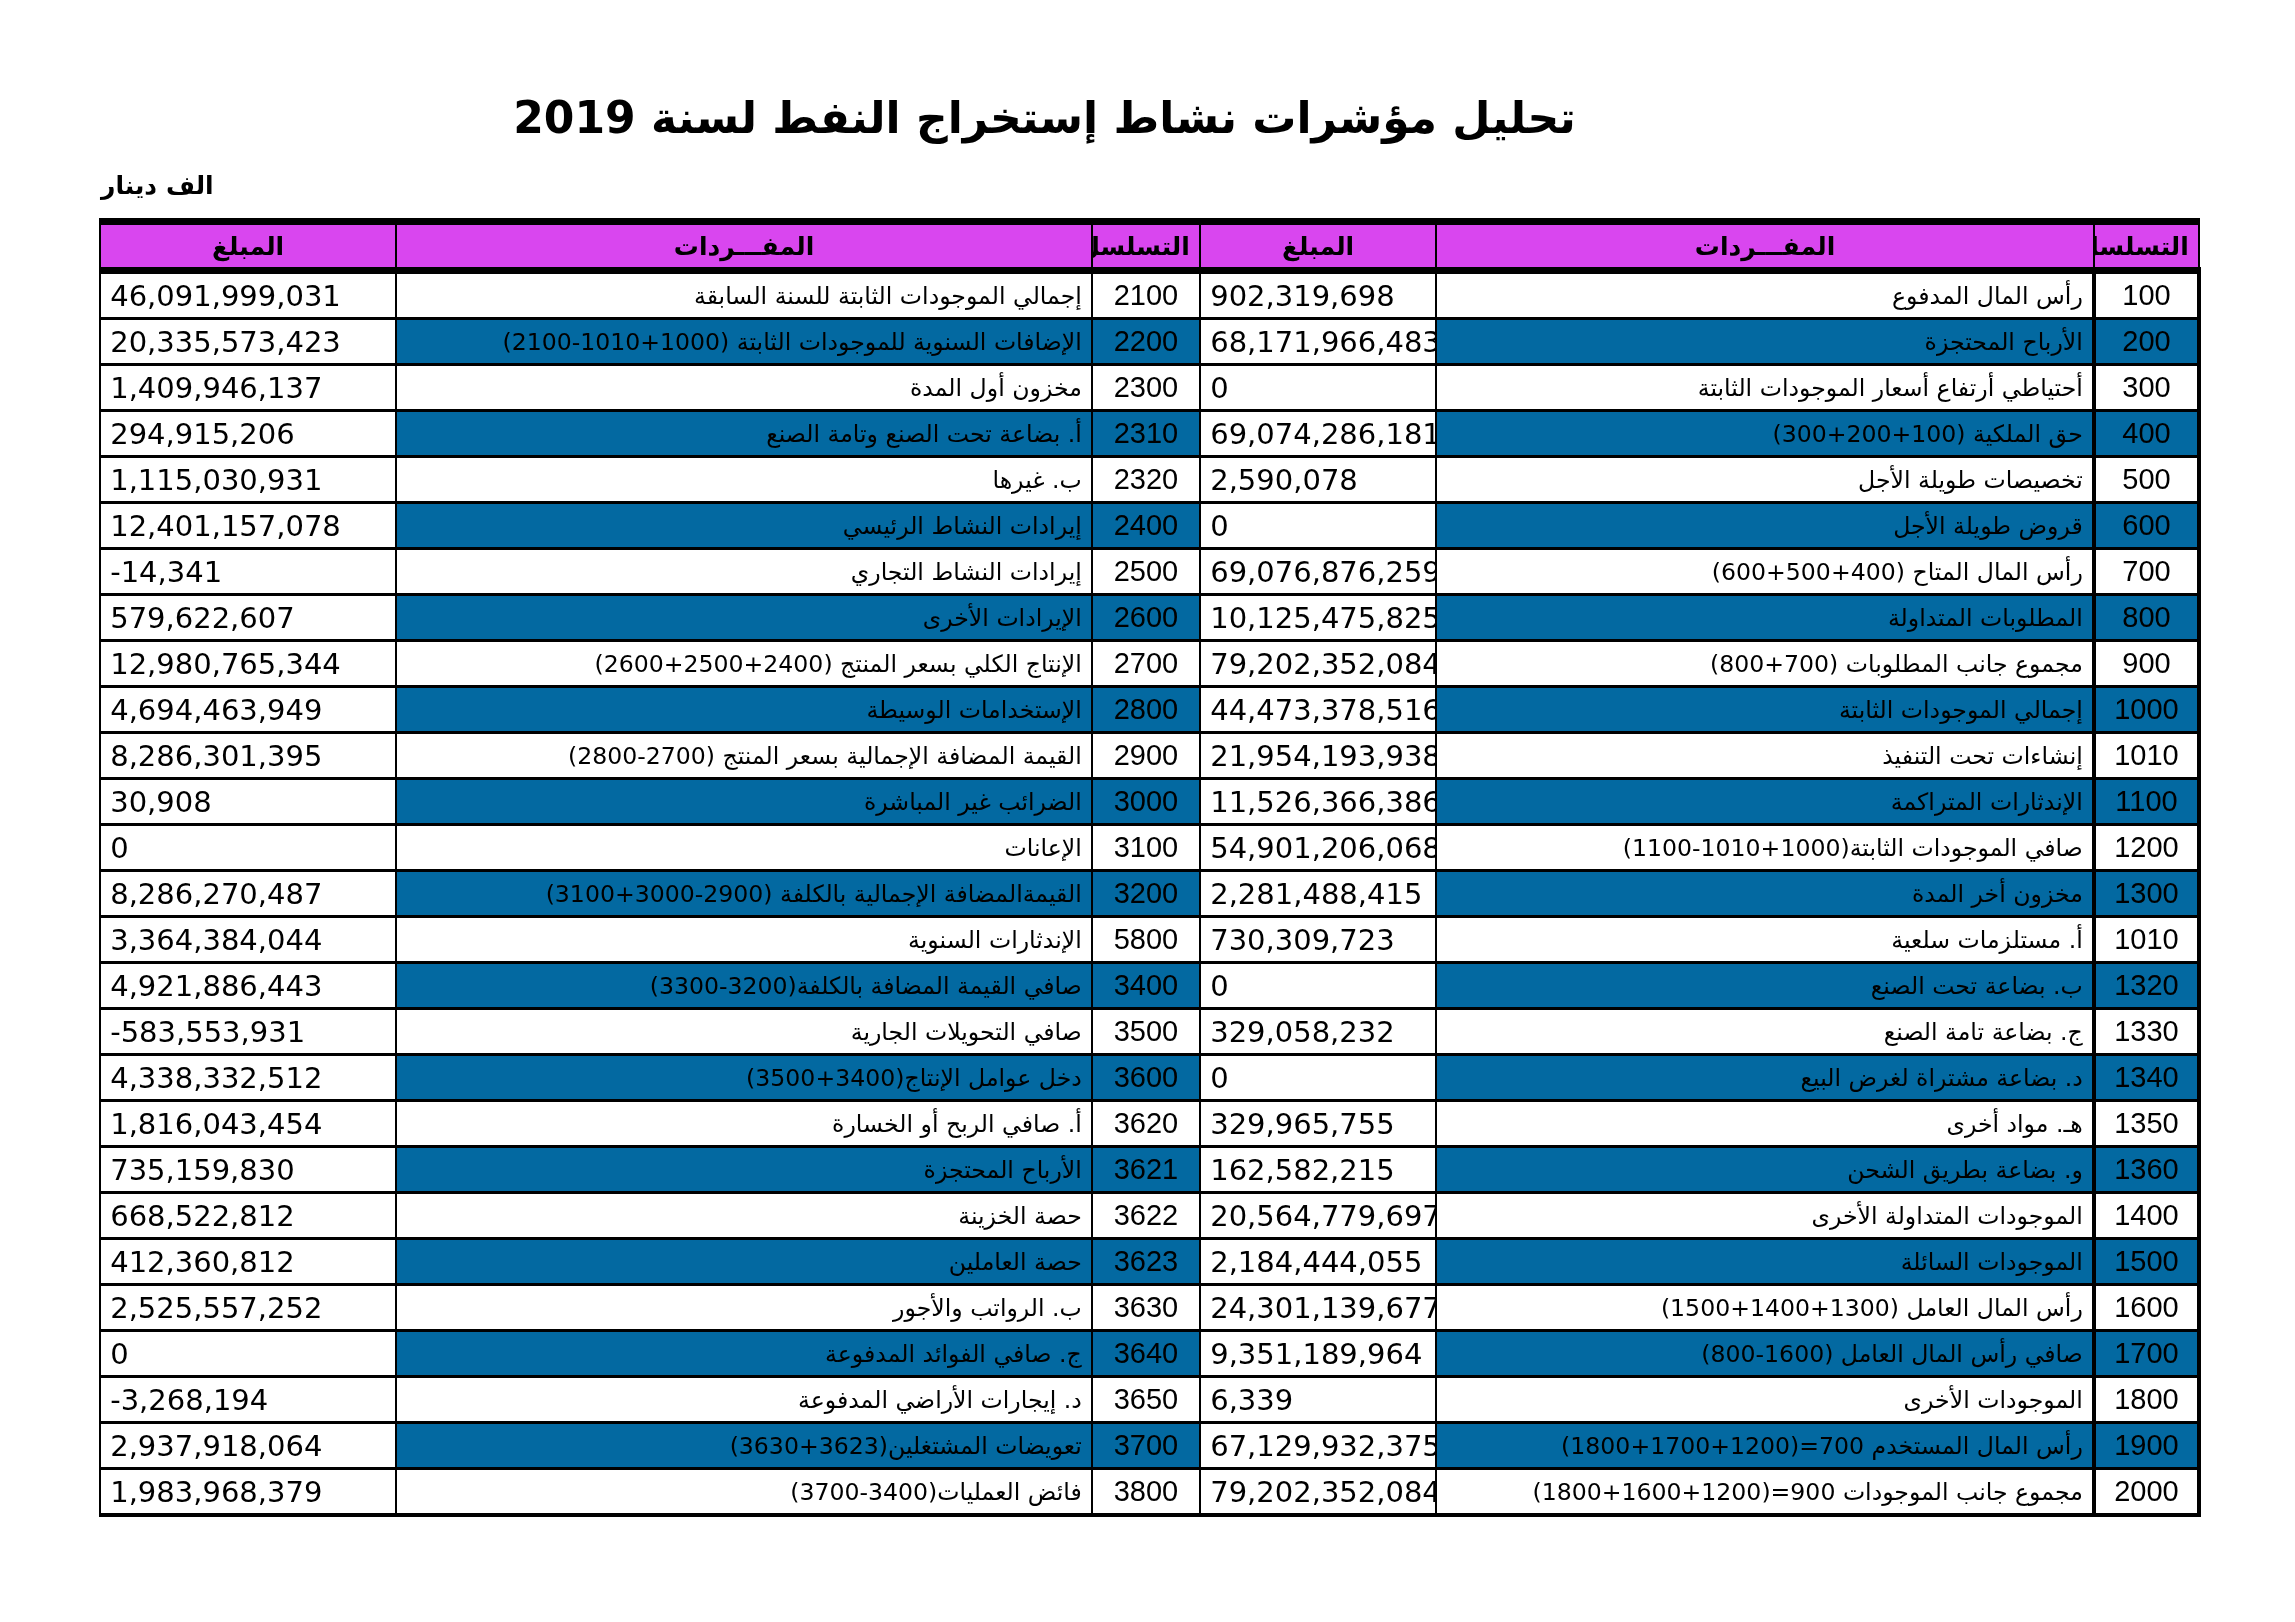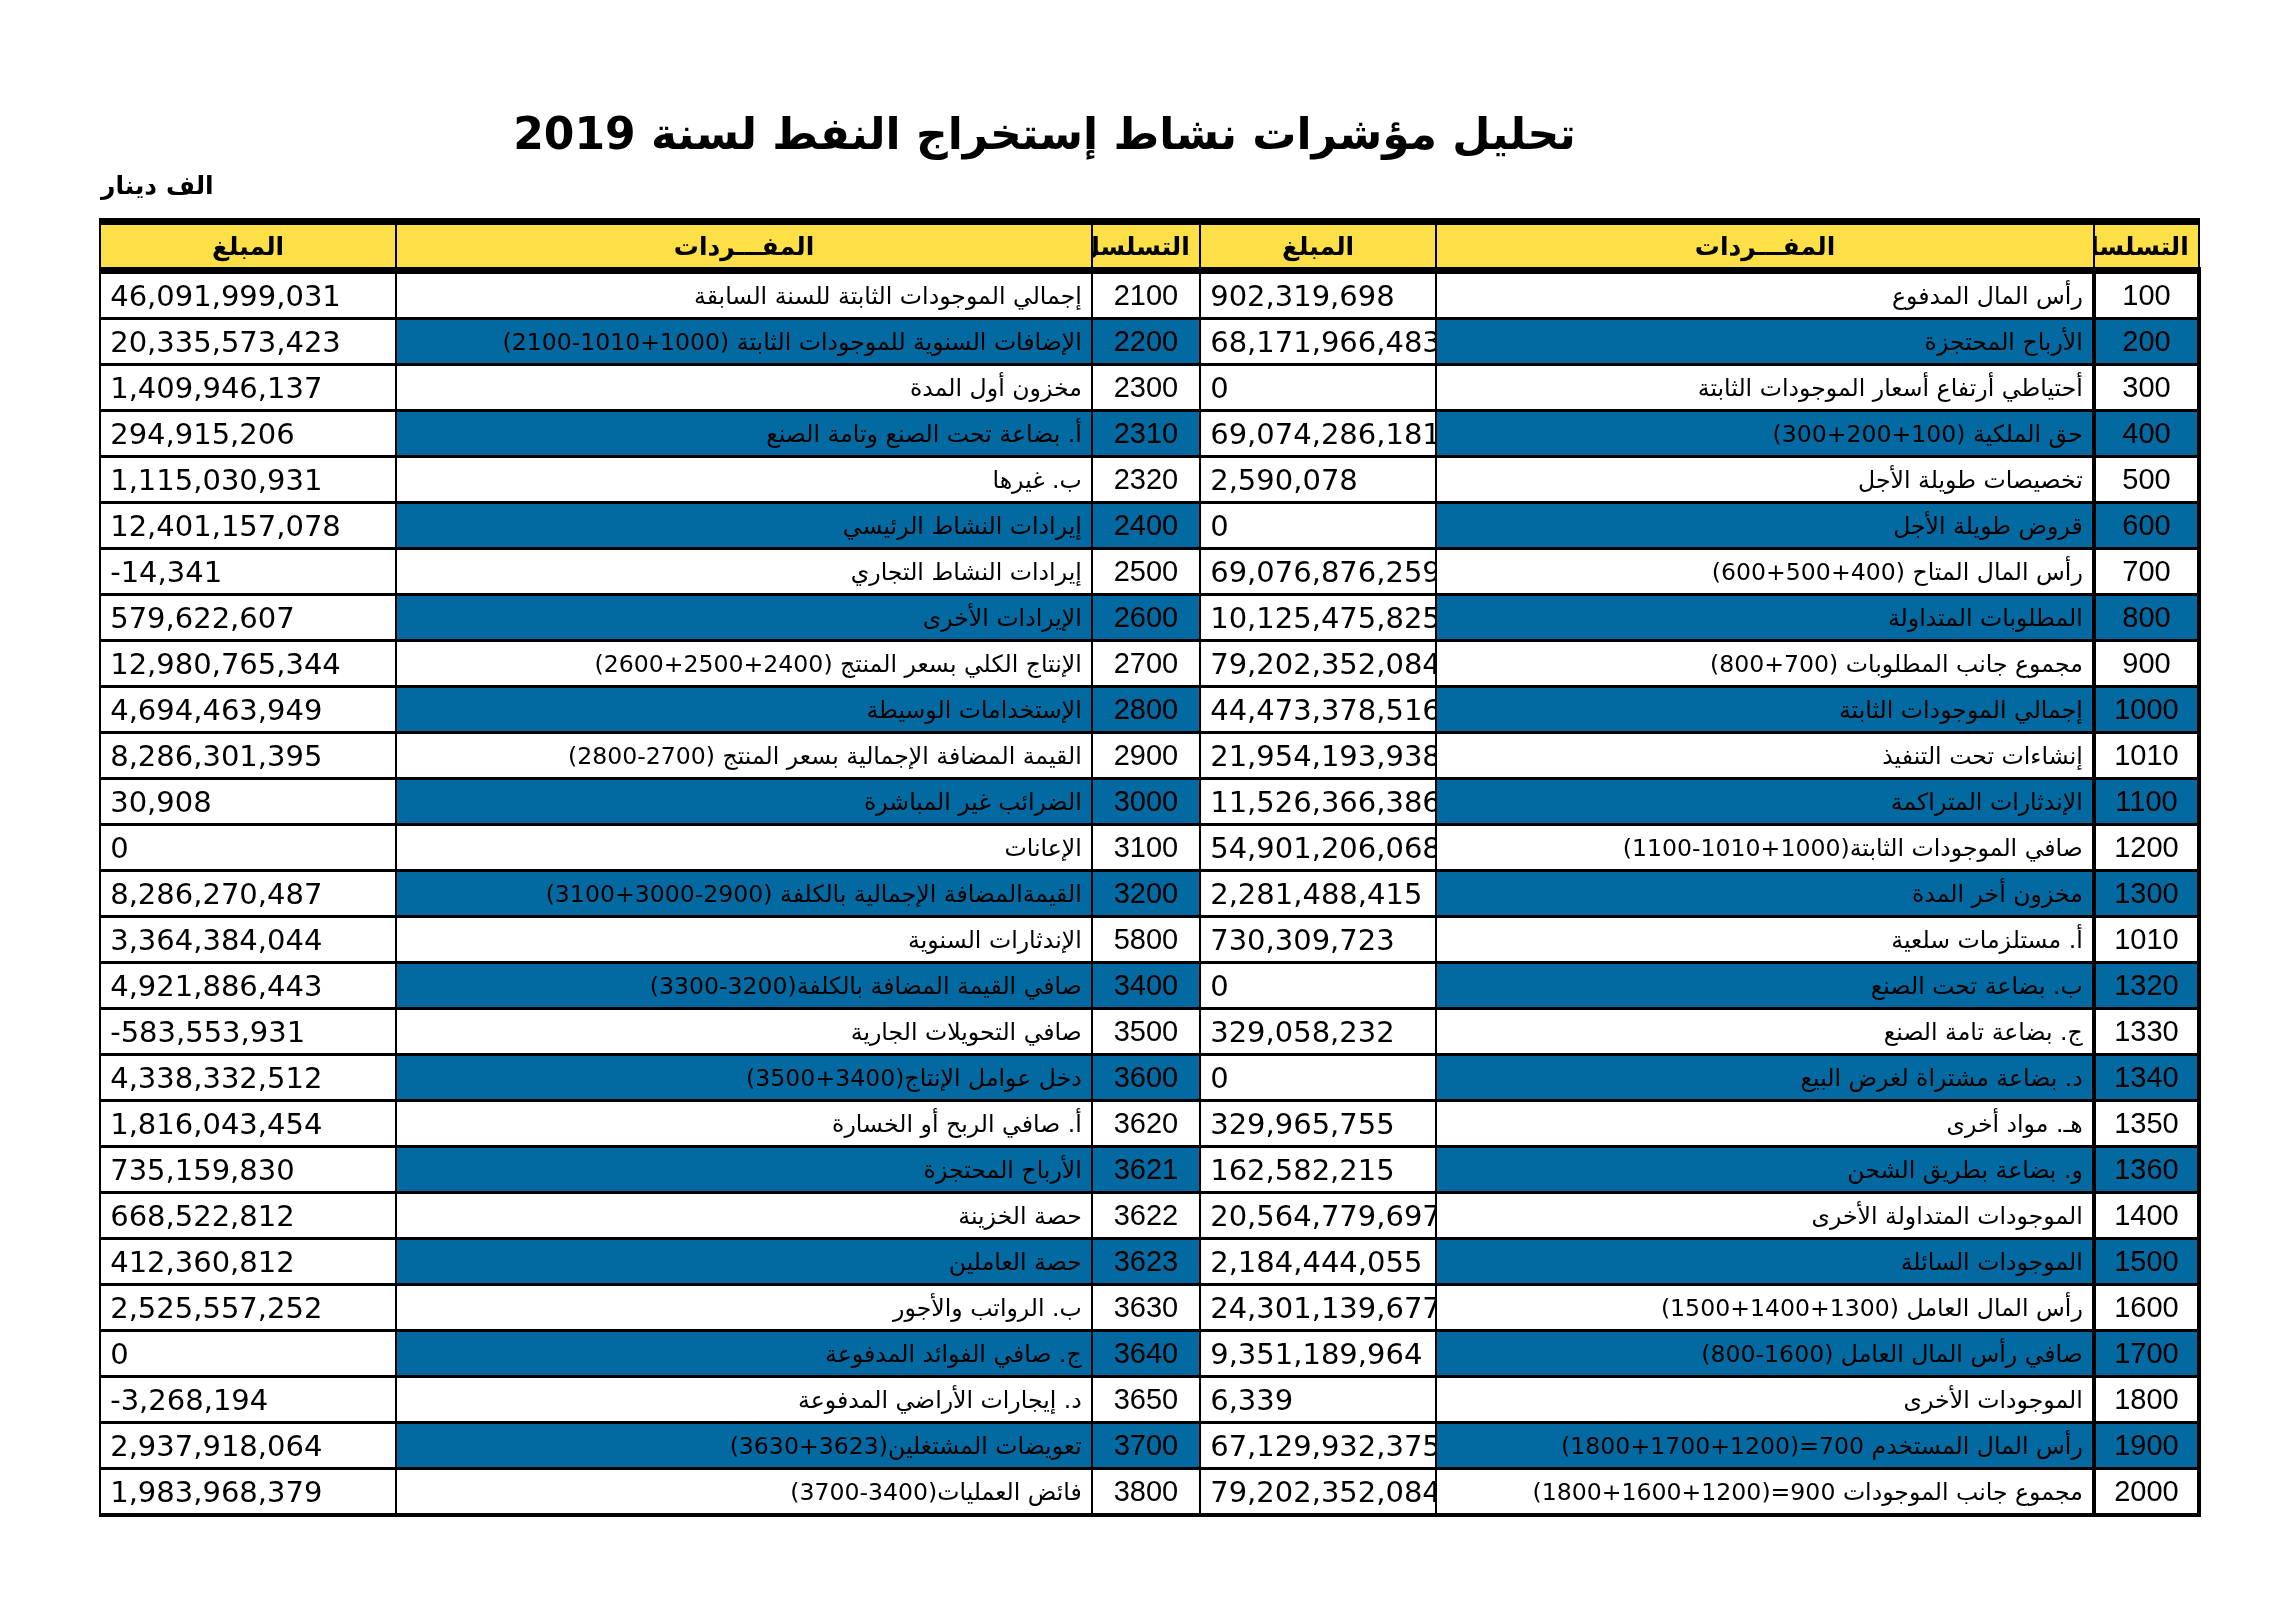--- a/index.html
+++ b/index.html
@@ -1,24 +1,24 @@
 <!DOCTYPE html>
 <html style="font-size:10.5px"><head>
 <meta charset="utf-8">
 <style>
   html, body { margin:0; padding:0; background:#ffffff; }
   body { width:2295px; height:1623px; position:relative; overflow:hidden;
          font-family:"DejaVu Sans", "Liberation Sans", sans-serif; color:#000; }
-  .title { position:absolute; left:0; width:2089px; top:108px; text-align:center;
+  .title { position:absolute; left:0; width:2089px; top:92px; text-align:center;
            font-size:44px; font-weight:bold; direction:rtl; }
   .unit { position:absolute; left:101px; top:171px; font-size:25px; font-weight:bold; direction:rtl; }
   table { position:absolute; left:99px; top:218px; border-collapse:collapse;
           direction:rtl; table-layout:fixed; width:2097px; }
   th, td { border:2px solid #000; padding:0 9.2px; height:43px; white-space:nowrap; overflow:hidden; }
-  thead th { background:#fde047; font-size:25px; font-weight:bold; height:42px;
+  thead th { background:#d946ef; font-size:25px; font-weight:bold; height:42px;
              border-top:7.9px solid #000; border-bottom:7.9px solid #000; }
   td { font-size:26px; }
   td.seq { text-align:center; font-family:"Liberation Sans Narrow","Liberation Sans", sans-serif; font-size:29px; }
   td.label { text-align:right; font-size:23.6px; }
   td.amt { text-align:left; direction:ltr; font-size:29px;margin-left:37px; }
   td.seq-r { border-left:4.6px solid #000; border-right:4.6px solid #000; }
   tr.shade td.shadeable { background:#0369a1; }
   tbody tr td { border-top:3.3px solid #000; border-bottom:3.3px solid #000; }
   tbody tr:last-child td { border-bottom:4.6px solid #000; }
   col.c-seq-r { width:105px; }

